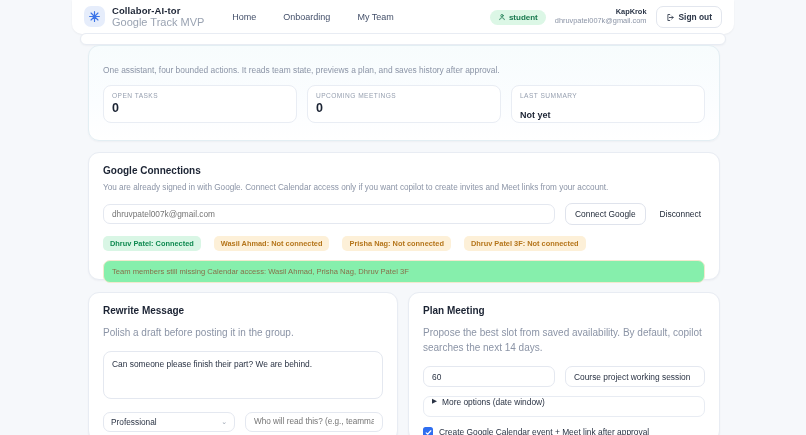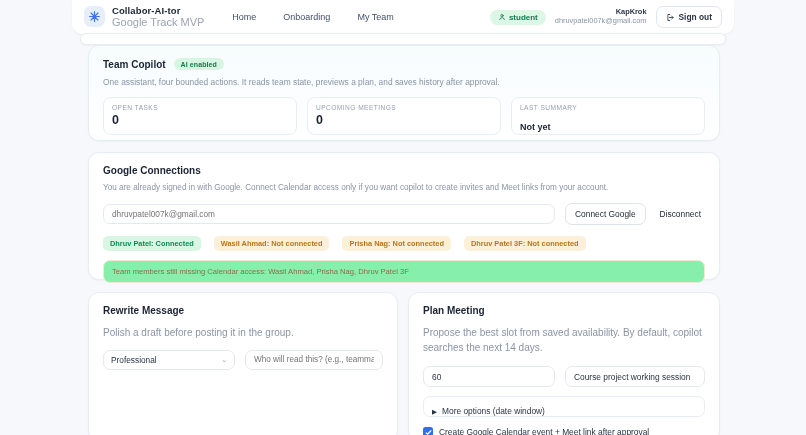--- a/index.html
+++ b/index.html
@@ -159,21 +159,21 @@
     outline: none; font-family: "Liberation Sans", sans-serif;
   }
   .title-input {
     flex: 1; height: 21px; border: 1px solid #e4e8f0; border-radius: 7px;
     background: #fff; font-size: 8.4px; color: #2a3344; padding: 0 8px;
     outline: none; font-family: "Liberation Sans", sans-serif;
   }
   .more-opts {
     margin-top: 9px; width: 100%; height: 21px;
     border: 1px solid #e8ecf3; border-radius: 7px; background: #fff;
-    display: flex; align-items: flex-end; gap: 5px; padding: 0 8px;
+    display: flex; align-items: flex-start; gap: 5px; padding: 0 8px;
     font-size: 8.4px; color: #2a3344; cursor: pointer;
   }
   .tri { font-size: 6.5px; color: #2a3344; }
   .check-row { display: flex; align-items: center; gap: 6px; margin-top: 10px; }
   .cb {
     width: 10px; height: 10px; border-radius: 2.5px; background: #2f6ef0;
     display: flex; align-items: center; justify-content: center; flex: 0 0 auto;
   }
   .cb svg { display: block; }
   .check-label { font-size: 8.4px; color: #2a3344; }
@@ -225,24 +225,20 @@
             <path d="M19 12H9"></path>
         </svg>
         <span>Sign out</span>
       </button>
     </div>
   </div>
 
   <div class="card peek-card"></div>
 
   <div class="card copilot">
-    <div class="row-title">
-      <span class="h-card">Team Copilot</span>
-      <span class="chip-ai">AI enabled</span>
-    </div>
     <div class="sub-card">One assistant, four bounded actions. It reads team state, previews a plan, and saves history after approval.</div>
 
     <div class="stats">
       <div class="stat">
         <div class="stat-label">OPEN TASKS</div>
         <div class="stat-value">0</div>
       </div>
       <div class="stat">
         <div class="stat-label">UPCOMING MEETINGS</div>
         <div class="stat-value">0</div>
@@ -270,20 +266,21 @@
       <span class="chip warn">Prisha Nag: Not connected</span>
       <span class="chip warn">Dhruv Patel 3F: Not connected</span>
     </div>
 
     <div class="notice">Team members still missing Calendar access: Wasil Ahmad, Prisha Nag, Dhruv Patel 3F</div>
   </div>
 
   <div class="card rewrite">
     <div class="h-card">Rewrite Message</div>
     <div class="sub-sm">Polish a draft before posting it in the group.</div>
+    <textarea class="draft-box" style="">Can someone please finish their part? We are behind.</textarea>
     <div class="rw-row">
       <div class="select-box">
         <span>Professional</span>
         <span class="chev">⌄</span>
       </div>
       <input class="who-input" type="text" placeholder="Who will read this? (e.g., teammat" style="">
     </div>
   </div>
 
   <div class="card plan">

